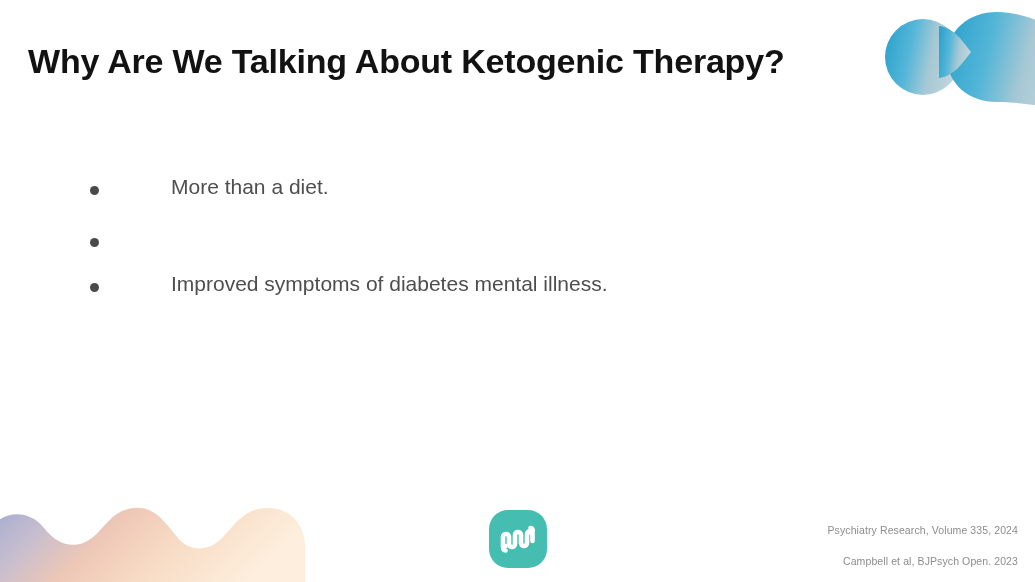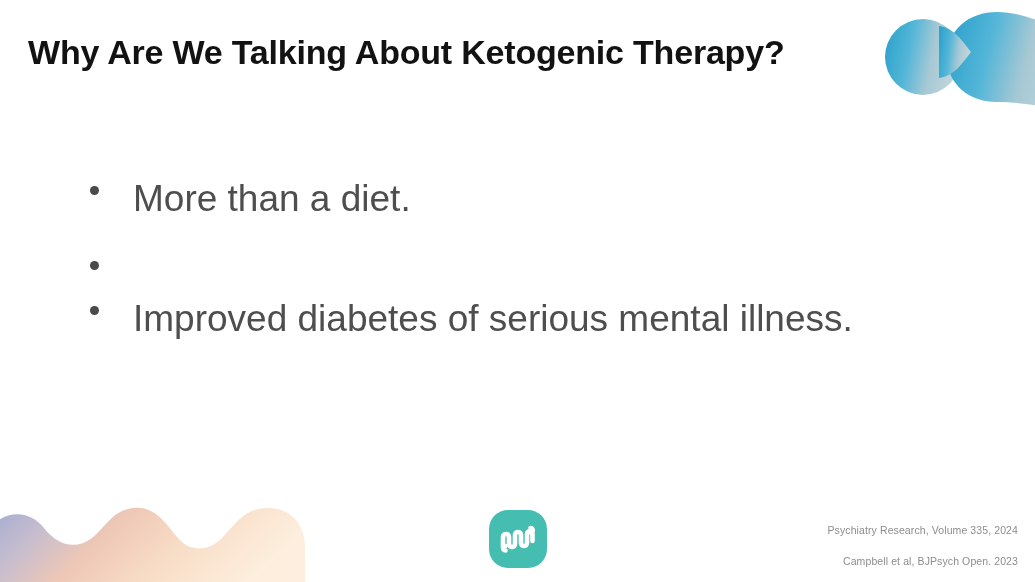--- a/index.html
+++ b/index.html
@@ -31,21 +31,21 @@
     bottom: -2px;
     width: 330px;
     height: 90px;
     pointer-events: none;
   }
 
   
   .title {
     position: absolute;
     left: 28px;
-    top: 33px;
+    top: 42px;
     font-size: 34px;
     font-weight: bold;
     color: #121212;
     letter-spacing: -0.2px;
     white-space: nowrap;
   }
 
   
   .bullets {
     position: absolute;
@@ -61,25 +61,26 @@
   .bullet-dot {
     flex: 0 0 auto;
     width: 9px;
     height: 9px;
     border-radius: 50%;
     background: #4a4a4a;
     margin-top: 14px;
     margin-right: 34px;
   }
   .bullet-text {
-    font-size: 37px;
+    font-size: 21px;
     line-height: 1.44;
     color: #4e4e4e;
     max-width: 845px;
     font-weight: 400;
+    margin-left: 38px;
   }
 
   
   .logo {
     position: absolute;
     left: 489px;
     top: 510px;
     width: 58px;
     height: 58px;
   }
@@ -148,21 +149,21 @@
       <span class="bullet-text">More than a diet.</span>
     </div>
 
 
     <div class="bullet-row">
       <span class="bullet-dot"></span>
     </div>
 
     <div class="bullet-row">
       <span class="bullet-dot"></span>
-      <span class="bullet-text">Improved diabetes of serious mental illness.</span>
+      <span class="bullet-text">Improved symptoms of diabetes mental illness.</span>
     </div>
 
   </div>
 
   <svg class="logo" viewBox="0 0 58 58" xmlns="http://www.w3.org/2000/svg" aria-hidden="true">
     <rect x="0" y="0" width="58" height="58" rx="19" ry="19" fill="#45bdb0"></rect>
     <g fill="none" stroke="#ffffff" stroke-width="4.6" stroke-linecap="round" stroke-linejoin="round">
       <path d="M 14,37.5 L 14,27 C 14,23 20,23 20,27 L 20,34 C 20,38 26,38 26,34 L 26,25
                C 26,21 32,21 32,25 L 32,33 C 32,37 38,37 38,33 L 38,24
                C 38,20.5 43.5,20.5 43.5,24 L 43.5,31"></path>

